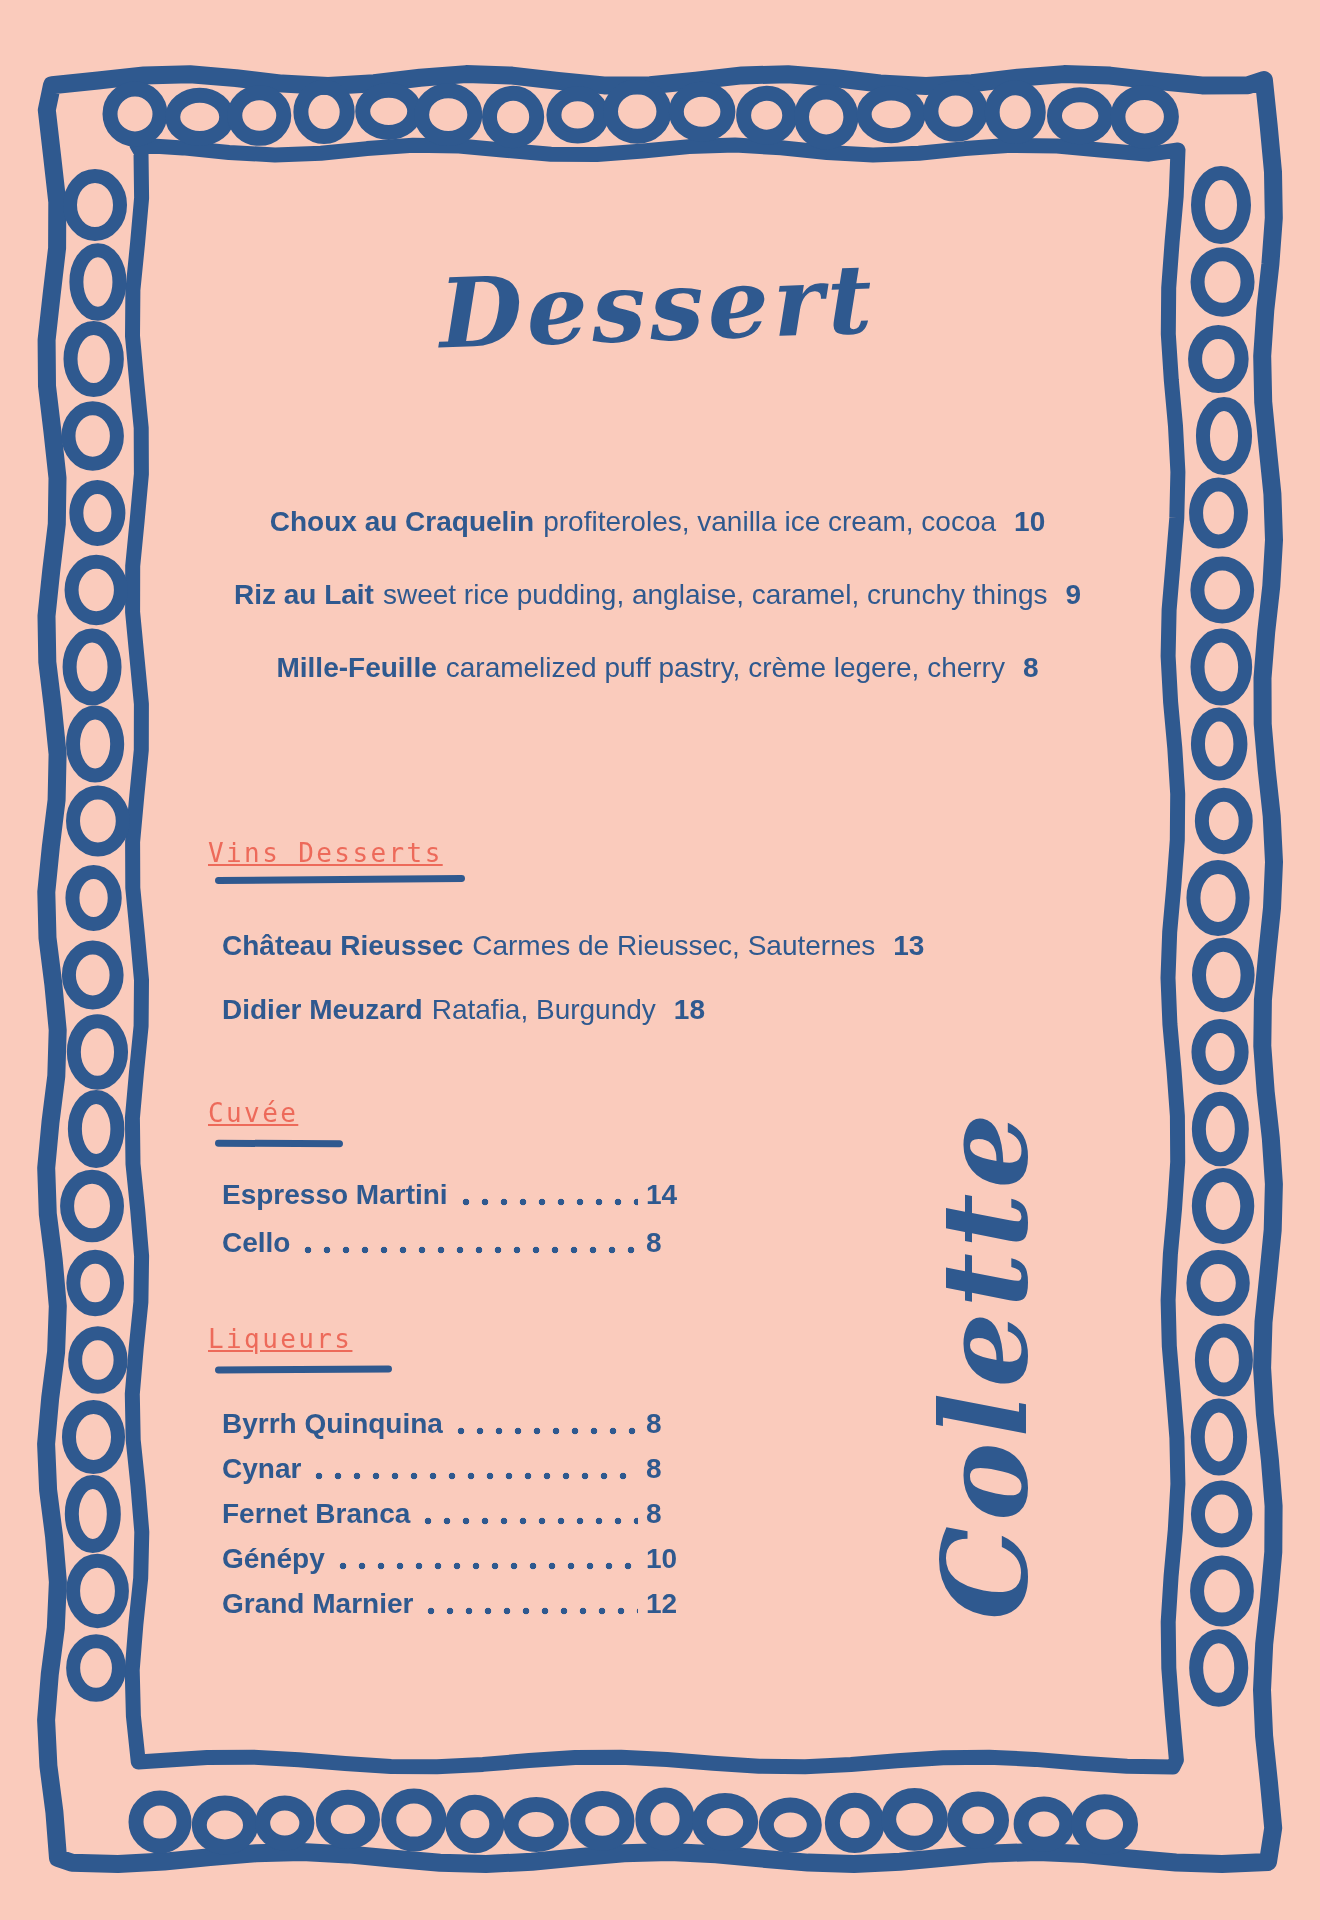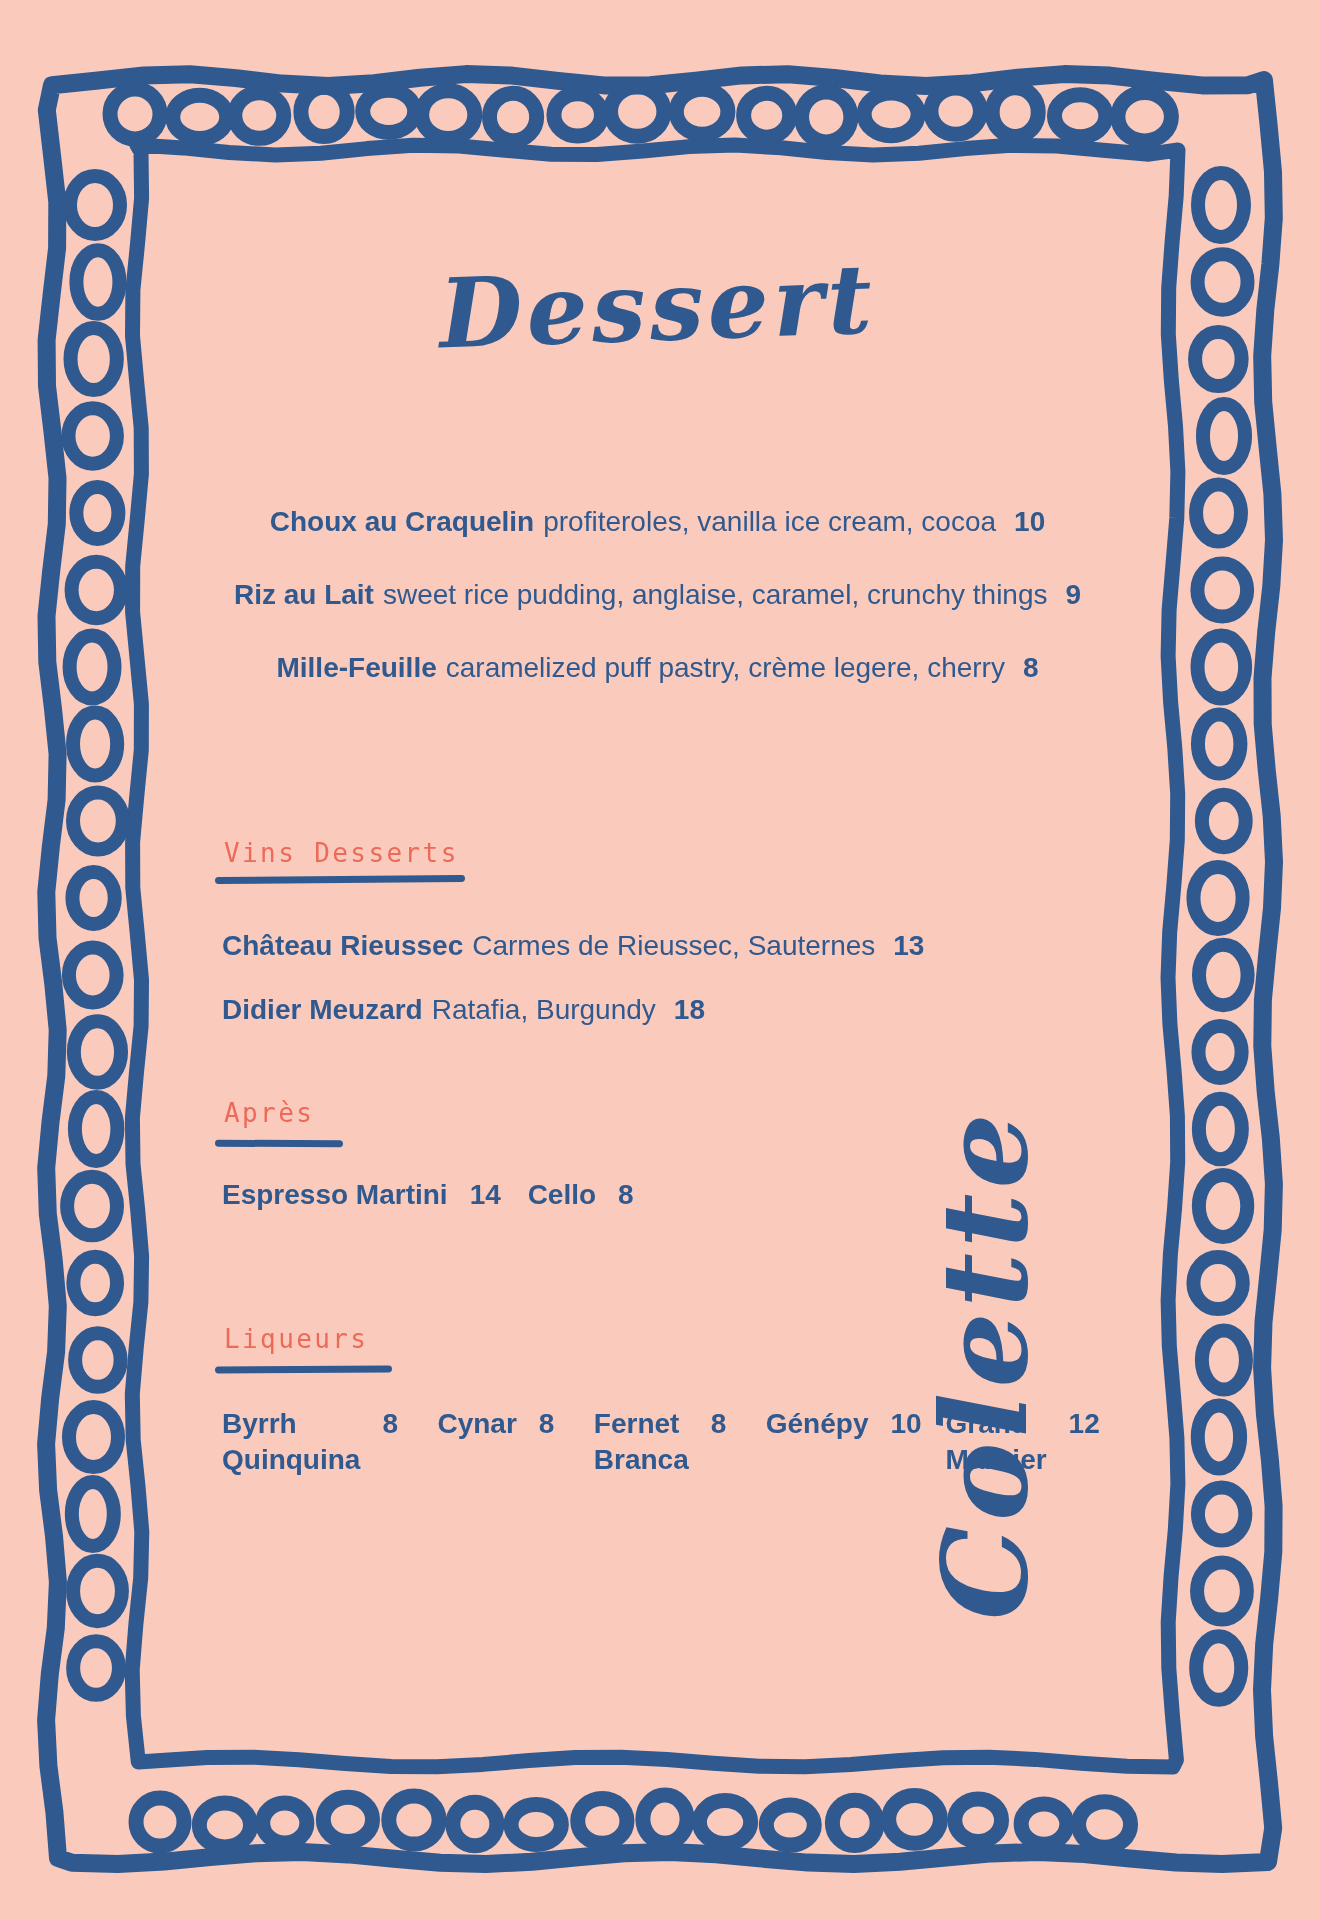--- a/index.html
+++ b/index.html
@@ -24,41 +24,42 @@
 
   .dessert-list {
     position:absolute; left:120px; top:468px; width:1075px;
     display:flex; flex-direction:column; gap:37px;margin-top:36px;
   }
   .drow { text-align:center; font-size:28px; line-height:36px; }
   .drow .nm    { font-weight:700; margin-right:9px; }
   .drow .price { font-weight:700; margin-left:18px; }
 
   .section-heading {
-    position:absolute; left:224px;
+    position:absolute; left:208px;
     font-family:"DejaVu Sans Mono", monospace;
     font-size:26px; letter-spacing:2.4px; color:var(--accent);
     white-space:nowrap;
+    text-decoration:underline;
   }
   #h-vins { top:838px; }
   #h-apres { top:1098px; }
   #h-liqueurs { top:1324px; }
 
   .rule { position:absolute; left:215px; height:7px; background:var(--ink); border-radius:4px; }
   #r-vins { top:876px; width:250px; transform:rotate(-0.5deg); }
   #r-apres { top:1140px; width:128px; transform:rotate(0.3deg); }
   #r-liqueurs { top:1366px; width:177px; transform:rotate(-0.4deg); }
 
   .vins-list {
     position:absolute; left:222px; top:928px; width:760px;
     display:flex; flex-direction:column; gap:28px;
   }
   .vins-list .drow { text-align:left; }
 
-  .dot-list { position:absolute; left:222px; width:470px; display:flex; flex-direction:row; }
+  .dot-list { position:absolute; left:222px; width:470px; display:flex; flex-direction:column; }
   #apres-list { top:1177px; gap:12px; }
   #liqueurs-list { top:1406px; gap:9px; }
 
   .lrow { display:flex; font-size:28px; line-height:36px; font-weight:700; }
   .lrow .dots {
     flex:1 1 auto; align-self:flex-end; height:8px; margin:0 8px 7px 14px;
     background-image:radial-gradient(circle at 4px 4px, var(--ink) 3px, rgba(0,0,0,0) 3.6px);
     background-size:19px 8px; background-repeat:repeat-x; background-position:left bottom;
   }
   .lrow .price { min-width:46px; }
@@ -168,21 +169,21 @@
 
   <div class="section-heading" id="h-vins">Vins Desserts</div>
   <div class="rule" id="r-vins"></div>
   <div class="vins-list" id="vins-list">
 
   <div class="drow"><span class="nm">Château Rieussec</span><span class="desc">Carmes de Rieussec, Sauternes</span><span class="price">13</span></div>
 
   <div class="drow"><span class="nm">Didier Meuzard</span><span class="desc">Ratafia, Burgundy</span><span class="price">18</span></div>
 </div>
 
-  <div class="section-heading" id="h-apres">Après</div>
+  <div class="section-heading" id="h-apres">Cuvée</div>
   <div class="rule" id="r-apres"></div>
   <div class="dot-list" id="apres-list">
   <div class="lrow">
         <span class="nm">Espresso Martini</span>
         <span class="dots"></span>
         <span class="price">14</span>
       </div>
 
   <div class="lrow">
         <span class="nm">Cello</span>

